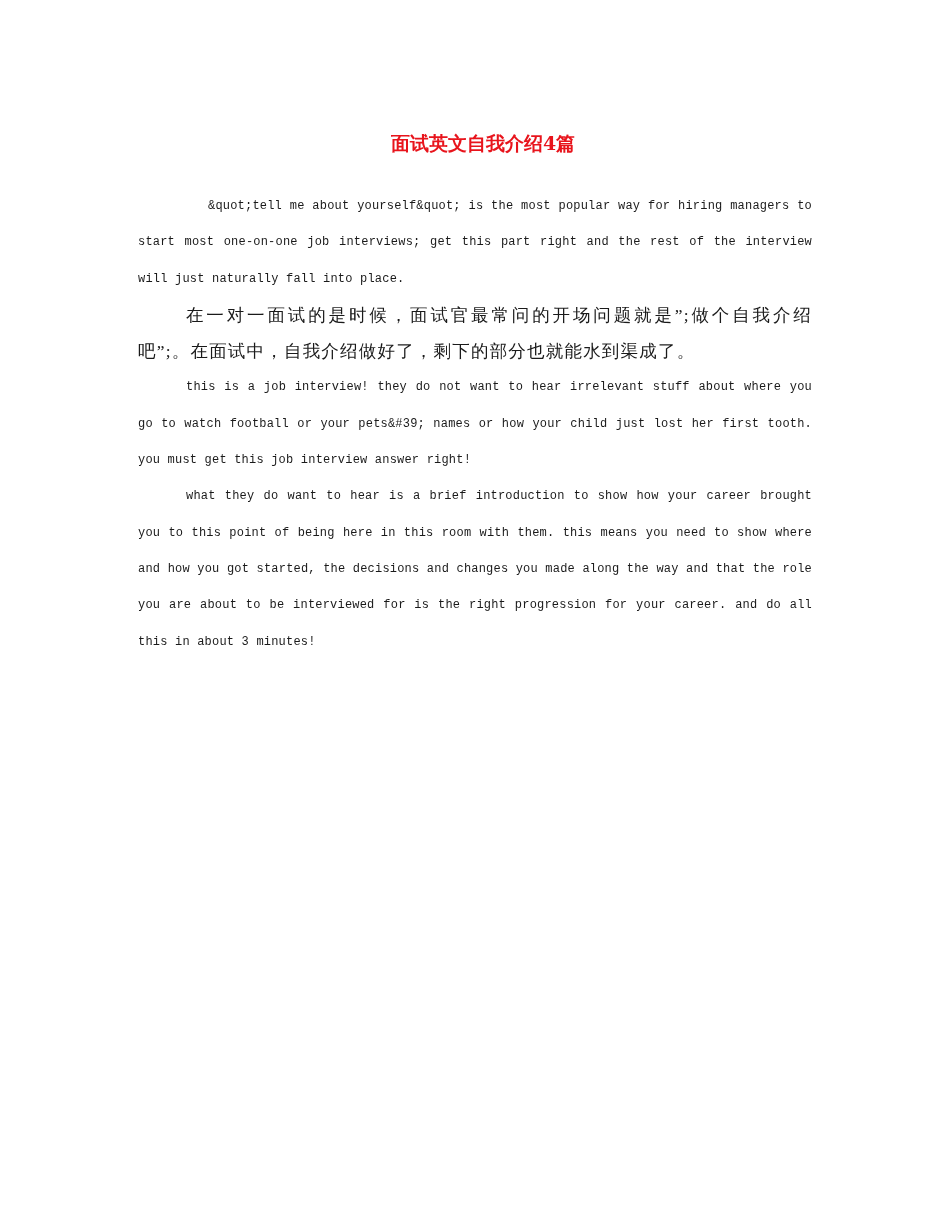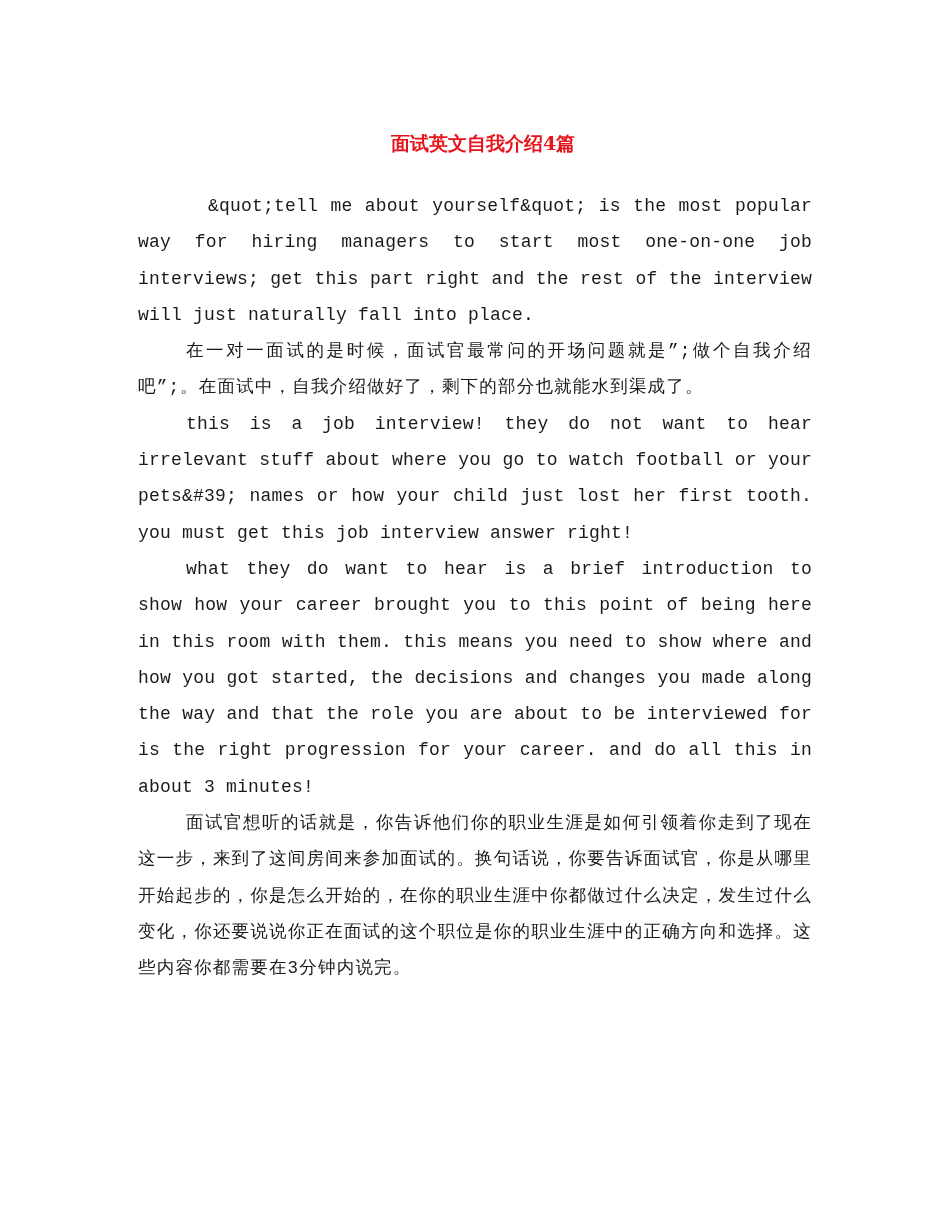--- a/index.html
+++ b/index.html
@@ -41,37 +41,36 @@
     .para {
       margin: 0;
       text-align: justify;
       text-align-last: left;
       color: #1a1a1a;
       line-height: 36.3px;
       text-indent: 48px;
     }
     .para.en {
       font-family: "Liberation Mono", "DejaVu Sans Mono", monospace;
-      font-size: 18px;
+      font-size: 12px;
       letter-spacing: 0.2px;
     }
     .para.zh {
-      font-family: Liberation Mono, monospace;
+      font-family: Liberation Serif, serif;
       font-size: 17.5px;
       letter-spacing: 1.2px;
     }
     .para.first { text-indent: 70px; }
     .para.en.indent-small { text-indent: 54px; }
   </style>
 </head>
 <body>
 
 <div class="page">
   <h1 class="title">面试英文自我介绍4篇</h1>
 
   <div class="body">
     <p class="para en first">&amp;quot;tell me about yourself&amp;quot; is the most popular way for hiring managers to start most one-on-one job interviews; get this part right and the rest of the interview will just naturally fall into place.</p>
     <p class="para zh">在一对一面试的是时候，面试官最常问的开场问题就是”;做个自我介绍吧”;。在面试中，自我介绍做好了，剩下的部分也就能水到渠成了。</p>
     <p class="para en">this is a job interview! they do not want to hear irrelevant stuff about where you go to watch football or your pets&amp;#39; names or how your child just lost her first tooth. you must get this job interview answer right!</p>
     <p class="para en">what they do want to hear is a brief introduction to show how your career brought you to this point of being here in this room with them. this means you need to show where and how you got started, the decisions and changes you made along the way and that the role you are about to be interviewed for is the right progression for your career. and do all this in about 3 minutes!</p>
-    <p class="para zh">面试官想听的话就是，你告诉他们你的职业生涯是如何引领着你走到了现在这一步，来到了这间房间来参加面试的。换句话说，你要告诉面试官，你是从哪里开始起步的，你是怎么开始的，在你的职业生涯中你都做过什么决定，发生过什么变化，你还要说说你正在面试的这个职位是你的职业生涯中的正确方向和选择。这些内容你都需要在3分钟内说完。</p>
   </div>
 </div>
 
 </body></html>

